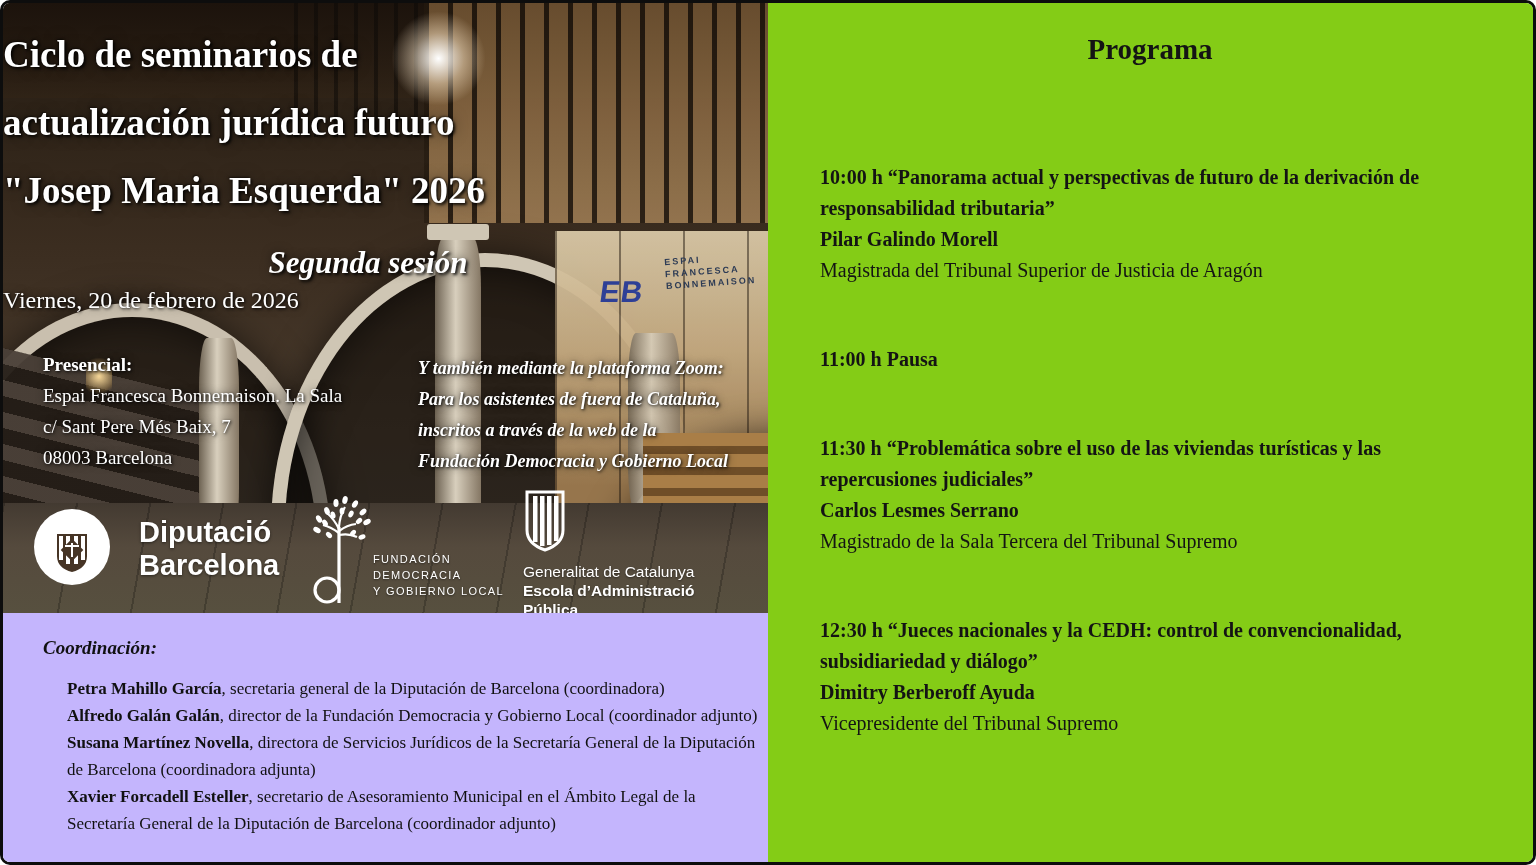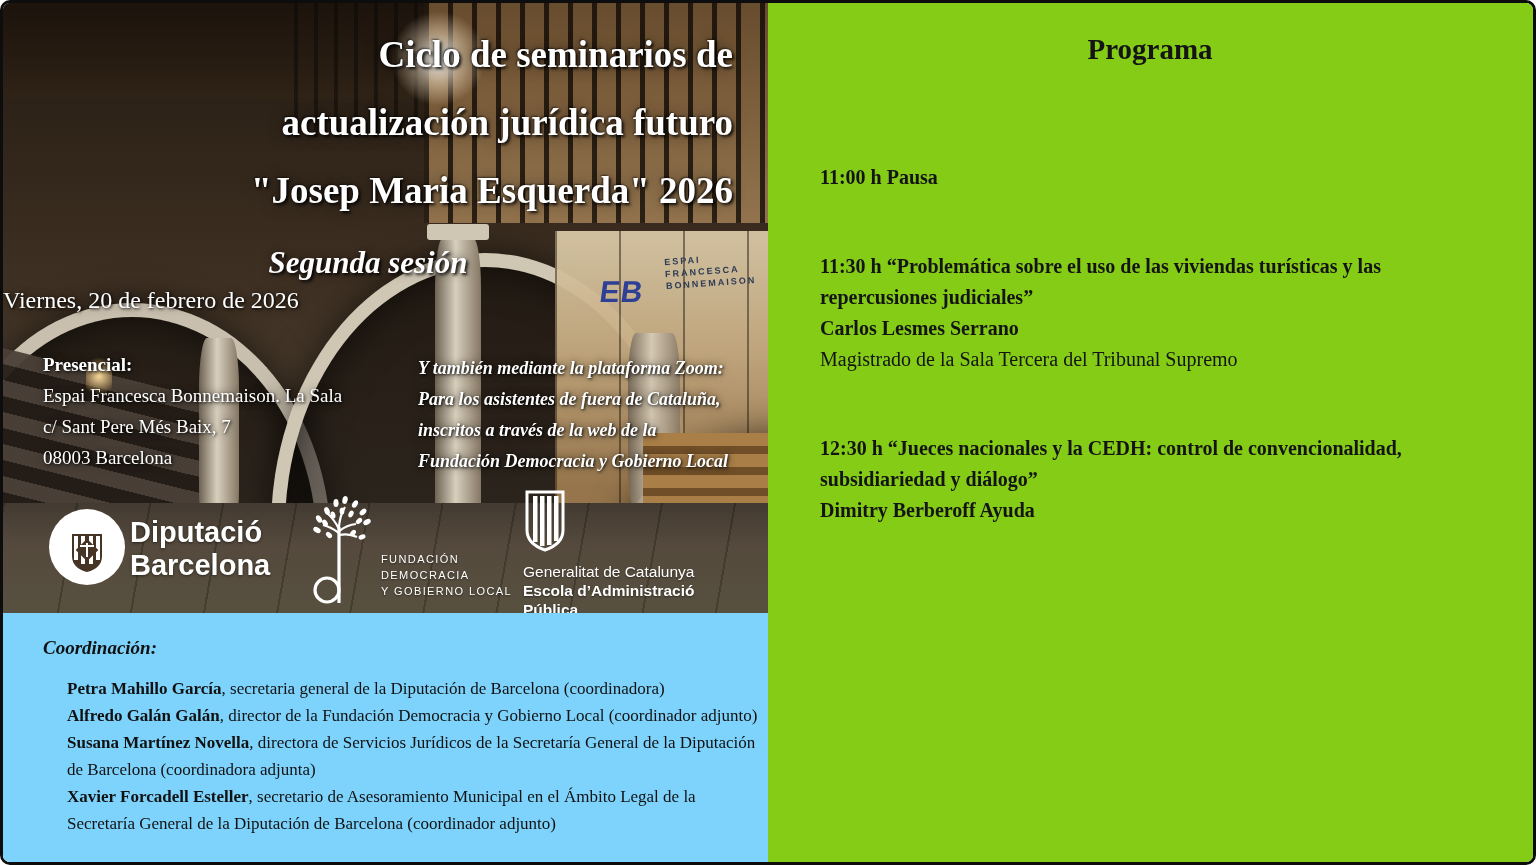--- a/index.html
+++ b/index.html
@@ -54,47 +54,47 @@
     background:radial-gradient(circle,#ffffff 0%,rgba(255,236,207,.45) 38%,transparent 70%);}
   .ph-lamp{position:absolute;left:83px;top:352px;width:26px;height:42px;
     background:radial-gradient(circle,#ffdf9e,rgba(173,138,79,.4) 60%,transparent 75%);}
   .eb-sign{position:absolute;left:597px;top:272px;
     font-family:"Liberation Sans",sans-serif;font-weight:bold;font-size:30px;
     color:#2e3f96;transform:skewX(-8deg);letter-spacing:1px;}
   .espai-sign{position:absolute;left:662px;top:250px;
     font-family:"Liberation Sans",sans-serif;font-size:9px;font-weight:bold;
     letter-spacing:2px;line-height:12px;color:#2e3c55;transform:rotate(-4deg);white-space:nowrap;}
   
-  .poster-title{position:absolute;left:0;top:18px;width:730px;text-align:right;
+  .poster-title{position:absolute;left:0;top:18px;width:730px;text-align:left;
     color:#ffffff;font-weight:bold;font-size:37px;line-height:68px;
     text-shadow:2px 2px 3px rgba(0,0,0,.85),-1px -1px 2px rgba(0,0,0,.55),0 0 14px rgba(0,0,0,.5);}
   .poster-session{position:absolute;left:0;top:242px;width:730px;text-align:center;
     color:#fff;font-weight:bold;font-style:italic;font-size:31px;
     text-shadow:2px 2px 3px rgba(0,0,0,.85),0 0 10px rgba(0,0,0,.5);}
   .poster-date{position:absolute;left:0;top:284px;width:730px;text-align:left;
     color:#fff;font-size:24px;text-shadow:1px 1px 3px rgba(0,0,0,.9),0 0 8px rgba(0,0,0,.5);}
   .presencial{position:absolute;left:40px;top:346px;color:#fff;font-size:19px;line-height:31px;
     text-shadow:1px 1px 3px rgba(0,0,0,.9),0 0 8px rgba(0,0,0,.6);}
   .presencial .head{font-weight:bold;}
   .zoom-info{position:absolute;left:415px;top:350px;color:#fff;font-size:18px;line-height:31px;
     font-weight:bold;font-style:italic;
     text-shadow:1px 1px 3px rgba(0,0,0,.9),0 0 8px rgba(0,0,0,.6);}
   
-  .logo-dipu{position:absolute;left:45px;top:505px;display:flex;align-items:center;gap:4px;}
+  .logo-dipu{position:absolute;left:30px;top:505px;display:flex;align-items:center;gap:28px;}
   .dipu-text{font-family:"Liberation Sans",sans-serif;font-weight:bold;font-size:29px;
     line-height:33px;color:#ffffff;text-shadow:0 1px 3px rgba(0,0,0,.5);}
   .logo-fun{position:absolute;left:308px;top:490px;display:flex;align-items:flex-end;}
   .fun-text{font-family:"Liberation Sans",sans-serif;font-size:11px;letter-spacing:1.4px;
-    line-height:16px;color:#ffffff;margin-left:8px;margin-bottom:14px;text-shadow:0 1px 2px rgba(0,0,0,.5);}
+    line-height:16px;color:#ffffff;margin-bottom:14px;text-shadow:0 1px 2px rgba(0,0,0,.5);}
   .logo-gen{position:absolute;left:520px;top:487px;width:230px;text-align:left;
     font-family:"Liberation Sans",sans-serif;color:#ffffff;text-shadow:0 1px 2px rgba(0,0,0,.5);}
   .gen-line1{font-size:15.5px;font-weight:normal;line-height:19px;margin-top:6px;}
   .gen-line2{font-size:15.5px;font-weight:bold;line-height:19px;}
   
-  .coord{position:relative;width:765px;height:249px;background:#7dd3fc;color:#111;
+  .coord{position:relative;width:765px;height:249px;background:#c4b5fd;color:#111;
     padding:24px 0 0 40px;box-sizing:border-box;}
   .coord-head{font-weight:bold;font-style:italic;font-size:19px;margin:0 0 16px 0;}
   .coord-entries{margin-left:24px;width:700px;font-size:17px;line-height:27px;}
   .coord-entries p{margin:0;}
   .coord-name{font-weight:bold;}
   
   .program-panel{position:relative;width:765px;height:859px;background:#84cc16;
     box-sizing:border-box;padding:30px 0 0 52px;color:#141414;}
   .program-title{font-size:29px;font-weight:bold;text-align:center;width:660px;margin:0 0 96px 0;}
   .program-item{width:632px;margin:0 0 58px 0;font-size:20px;line-height:31px;}
@@ -234,31 +234,37 @@
           <p><span class="coord-name">Alfredo Galán Galán</span><span>, director de la Fundación Democracia y Gobierno Local (coordinador adjunto)</span></p>
           <p><span class="coord-name">Susana Martínez Novella</span><span>, directora de Servicios Jurídicos de la Secretaría General de la Diputación de Barcelona (coordinadora adjunta)</span></p>
           <p><span class="coord-name">Xavier Forcadell Esteller</span><span>, secretario de Asesoramiento Municipal en el Ámbito Legal de la Secretaría General de la Diputación de Barcelona (coordinador adjunto)</span></p>
         </div>
       </div>
     </div>
 
     <div class="program-panel">
       <h1 class="program-title">Programa</h1>
 
+      <div class="program-item">
+        <p class="pi-title">10:00 h “Panorama actual y perspectivas de futuro de la derivación de responsabilidad tributaria”</p>
+        <p class="pi-speaker">Pilar Galindo Morell</p>
+        <p class="pi-role">Magistrada del Tribunal Superior de Justicia de Aragón</p>
+      </div>
 
       <div class="program-item">
         <p class="pi-title">11:00 h Pausa</p>
       </div>
 
       <div class="program-item">
         <p class="pi-title">11:30 h “Problemática sobre el uso de las viviendas turísticas y las repercusiones judiciales”</p>
         <p class="pi-speaker">Carlos Lesmes Serrano</p>
         <p class="pi-role">Magistrado de la Sala Tercera del Tribunal Supremo</p>
       </div>
 
       <div class="program-item">
         <p class="pi-title">12:30 h “Jueces nacionales y la CEDH: control de convencionalidad, subsidiariedad y diálogo”</p>
         <p class="pi-speaker">Dimitry Berberoff Ayuda</p>
+        <p class="pi-role">Vicepresidente del Tribunal Supremo</p>
       </div>
     </div>
 
   </div>
 </div>
 
 </body></html>

